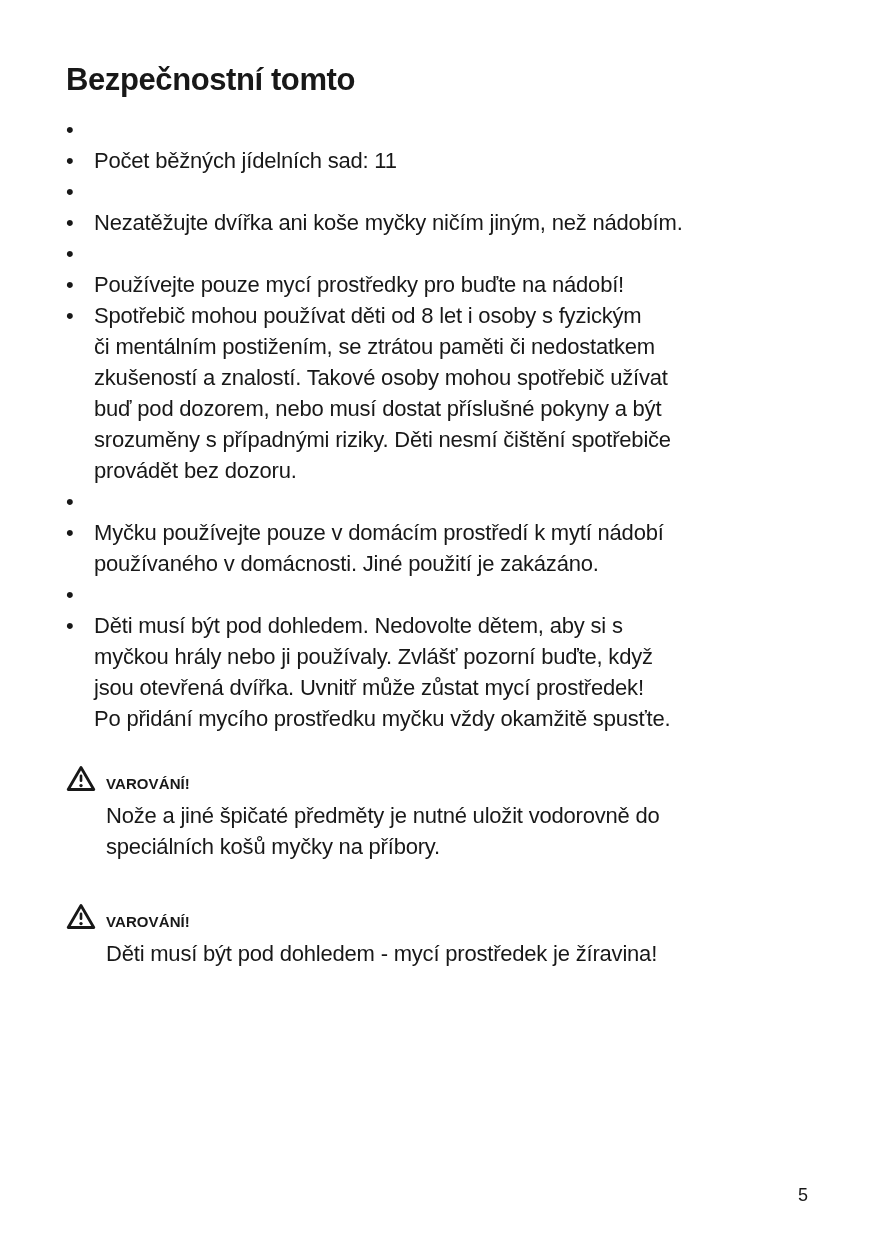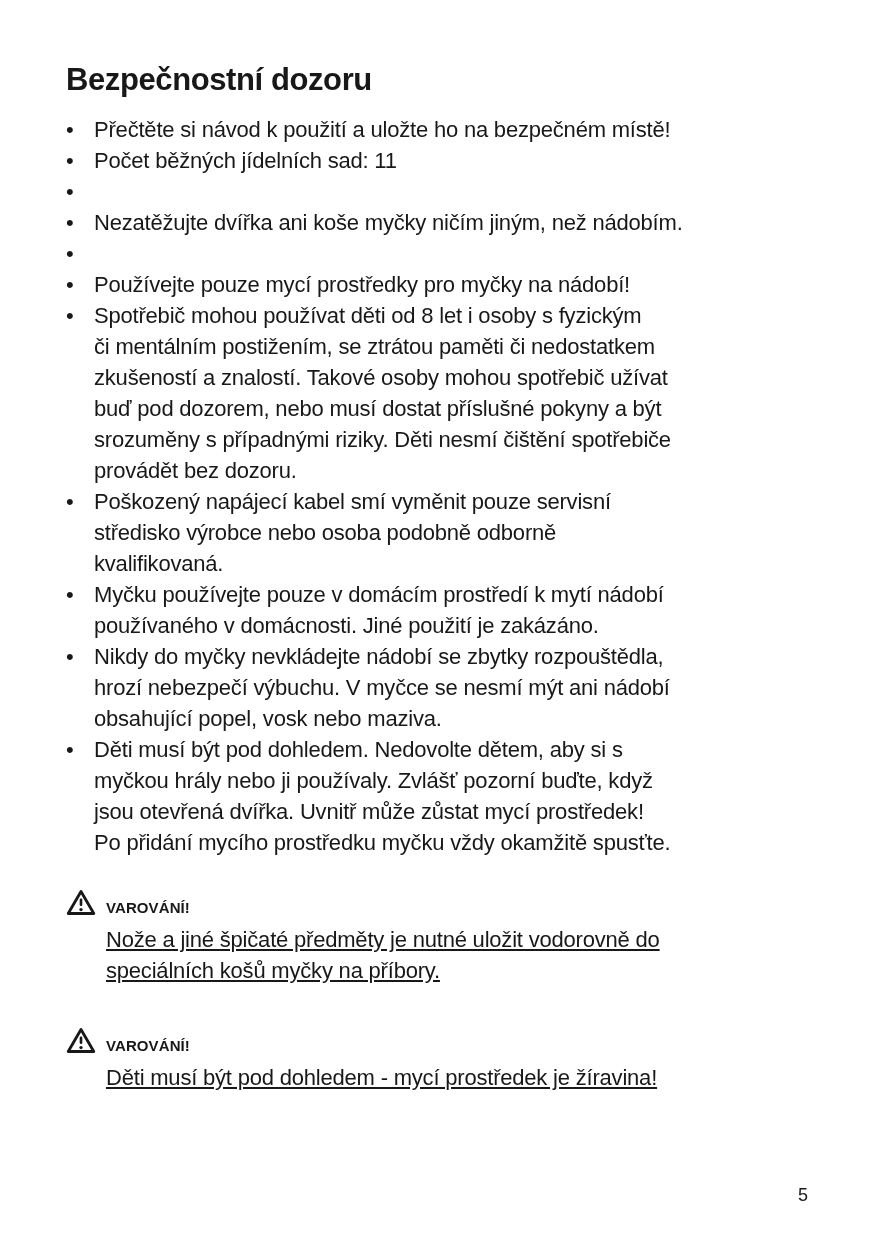--- a/index.html
+++ b/index.html
@@ -64,85 +64,77 @@
     margin-top: 8px;
   }
   .warning-body {
     grid-column: 2;
     grid-row: 2;
     font-size: 22px;
     line-height: 31px;
     letter-spacing: -0.2px;
     white-space: pre-line;
     margin-top: 4px;
-    text-decoration: underline;
   }
   .page-number {
     position: absolute;
     right: 66px;
     bottom: 34px;
     font-size: 18px;
     color: #181818;
   }
 </style>
 </head>
 <body>
 
 <div class="content">
 
-  <h1 class="page-title">Bezpečnostní dozoru</h1>
+  <h1 class="page-title">Bezpečnostní tomto</h1>
 
   <ul class="safety-list">
     <li>
       <span class="dot">•</span>
-      <span class="txt">Přečtěte si návod k použití a uložte ho na bezpečném místě!</span>
     </li>
     <li>
       <span class="dot">•</span>
       <span class="txt">Počet běžných jídelních sad: 11</span>
     </li>
     <li>
       <span class="dot">•</span>
     </li>
     <li>
       <span class="dot">•</span>
       <span class="txt">Nezatěžujte dvířka ani koše myčky ničím jiným, než nádobím.</span>
     </li>
     <li>
       <span class="dot">•</span>
     </li>
     <li>
       <span class="dot">•</span>
-      <span class="txt">Používejte pouze mycí prostředky pro myčky na nádobí!</span>
+      <span class="txt">Používejte pouze mycí prostředky pro buďte na nádobí!</span>
     </li>
     <li>
       <span class="dot">•</span>
       <span class="txt">Spotřebič mohou používat děti od 8 let i osoby s fyzickým
 či mentálním postižením, se ztrátou paměti či nedostatkem
 zkušeností a znalostí. Takové osoby mohou spotřebič užívat
 buď pod dozorem, nebo musí dostat příslušné pokyny a být
 srozuměny s případnými riziky. Děti nesmí čištění spotřebiče
 provádět bez dozoru.</span>
     </li>
     <li>
       <span class="dot">•</span>
-      <span class="txt">Poškozený napájecí kabel smí vyměnit pouze servisní
-středisko výrobce nebo osoba podobně odborně
-kvalifikovaná.</span>
     </li>
     <li>
       <span class="dot">•</span>
       <span class="txt">Myčku používejte pouze v domácím prostředí k mytí nádobí
 používaného v domácnosti. Jiné použití je zakázáno.</span>
     </li>
     <li>
       <span class="dot">•</span>
-      <span class="txt">Nikdy do myčky nevkládejte nádobí se zbytky rozpouštědla,
-hrozí nebezpečí výbuchu. V myčce se nesmí mýt ani nádobí
-obsahující popel, vosk nebo maziva.</span>
     </li>
     <li>
       <span class="dot">•</span>
       <span class="txt">Děti musí být pod dohledem. Nedovolte dětem, aby si s
 myčkou hrály nebo ji používaly. Zvlášť pozorní buďte, když
 jsou otevřená dvířka. Uvnitř může zůstat mycí prostředek!
 Po přidání mycího prostředku myčku vždy okamžitě spusťte.</span>
     </li>
   </ul>
 

